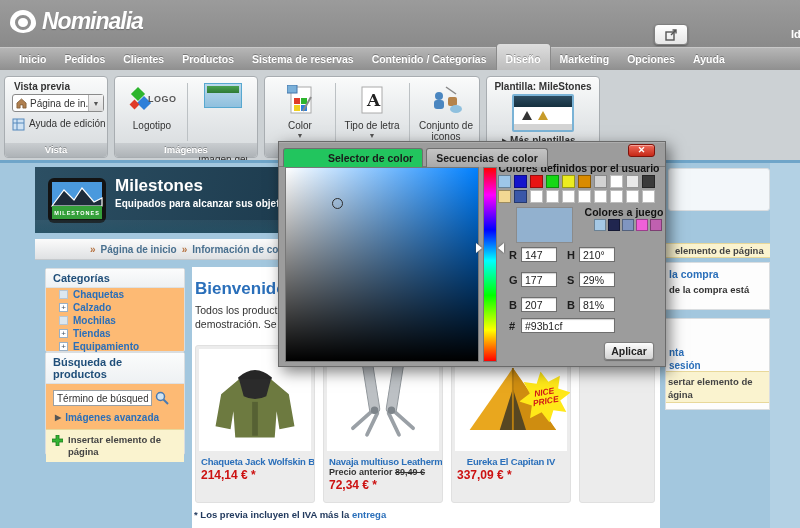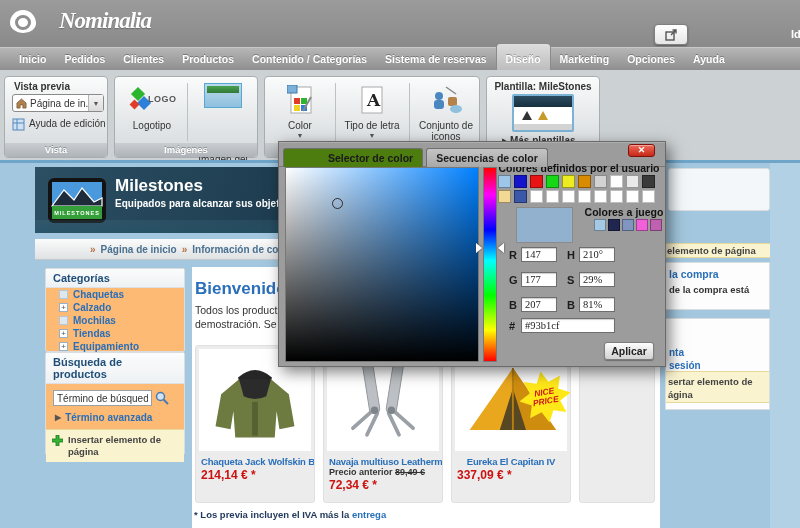--- a/index.html
+++ b/index.html
@@ -7,22 +7,22 @@
   body { font-family:"Liberation Sans", sans-serif; background:#a3c7de; position:relative; }
   .screen { position:absolute; left:0; top:0; width:800px; height:528px; overflow:hidden; }
 
   
   .topbar { position:absolute; left:0; top:0; width:800px; height:47px;
     background:linear-gradient(#9b9b9b,#8a8a8a); }
   .nom-logo { position:absolute; left:10px; top:8px; display:flex; align-items:center; gap:6px; }
   .nom-icon { width:26px; height:23px; background:#fff; border-radius:50% 50% 48% 52%/55% 58% 42% 45%; position:relative; }
   .nom-icon::after { content:""; position:absolute; left:5px; top:5px; width:10px; height:9px;
     border:3px solid #8f8f8f; border-radius:50%; }
-  .nom-text { color:#fff; font-family:Liberation Serif, serif; font-style:italic; font-weight:bold;
-    font-size:23px; letter-spacing:-1px; text-shadow:0 1px 1px rgba(0,0,0,.25);margin-left:17px; }
+  .nom-text { color:#fff; font-family:Liberation Sans, sans-serif; font-style:italic; font-weight:bold;
+    font-size:23px; letter-spacing:-1px; text-shadow:0 1px 1px rgba(0,0,0,.25); }
   .preview-btn { position:absolute; left:654px; top:24px; height:21px; display:flex; align-items:center;
     gap:6px; padding:0 10px; background:linear-gradient(#ffffff,#e6e6e6); border:1px solid #7f7f7f;
     border-radius:4px; font-size:11px; font-weight:bold; color:#333; box-shadow:0 1px 2px rgba(0,0,0,.35); }
   .id-frag { position:absolute; left:791px; top:28px; color:#fff; font-size:11px; font-weight:bold; }
 
   
   .menubar { position:absolute; left:0; top:47px; width:800px; height:23px;
     background:linear-gradient(#b6b6b6,#8f8f8f); border-top:1px solid #c8c8c8; }
   #menu-tabs { display:flex; height:100%; align-items:center; padding-left:10px; }
   .mtab { padding:0 9px; font-size:10.5px; font-weight:bold; color:#fff;
@@ -132,42 +132,42 @@
     display:flex; flex-direction:column; align-items:center; justify-content:center;
     font-size:8.5px; font-weight:bold; font-style:italic; color:#d01818; line-height:9px;
     transform:rotate(-10deg); }
   .footnote { position:absolute; left:2px; top:242px; font-size:9.5px; font-weight:bold; color:#223a5e; }
   .footnote .lnk { color:#2a6fba; }
 
   .rc-panel { position:absolute; left:668px; top:168px; width:102px; height:43px;
     background:#f3f7fa; border:1px solid #d9dde0; border-radius:3px; }
   .rc-ybar { position:absolute; left:665px; top:243px; width:105px; height:15px; background:#faf3cf;
     border-top:1px solid #e8d89a; border-bottom:1px solid #e8d89a; font-size:9.5px; font-weight:bold;
-    color:#444; line-height:13px; padding-left:2px; overflow:hidden; white-space:nowrap; }
+    color:#444; line-height:13px; padding-left:10px; overflow:hidden; white-space:nowrap; }
   .rc-cart { position:absolute; left:665px; top:262px; width:105px; height:48px;
     background:#fdfdfd; border:1px solid #d9dde0; }
   .rc-cart-title { font-size:10.5px; font-weight:bold; color:#2a6fba; padding:5px 0 4px 3px; }
   .rc-cart-text { font-size:9.5px; font-weight:bold; color:#333; padding-left:3px; }
   .rc-account { position:absolute; left:665px; top:318px; width:105px; height:92px;
     background:#fdfdfd; border:1px solid #d9dde0; }
   .rc-link { font-size:10px; font-weight:bold; color:#2a6fba; padding-left:3px; }
   .rc-l1 { margin-top:28px; } .rc-l2 { margin-top:2px; }
   .rc-ybox { position:absolute; left:0; right:0; top:52px; height:32px; background:#faf3cf;
     border-top:1px solid #e8d89a; border-bottom:1px solid #e8d89a; font-size:9.5px; font-weight:bold;
     color:#444; line-height:13px; padding:3px 0 0 2px; }
 
   
   .dialog { position:absolute; left:278px; top:141px; width:388px; height:226px; background:#9c9c9c;
     border:1px solid #6a6a6a; box-shadow:4px 5px 14px rgba(0,0,0,.5), inset 0 1px 0 rgba(255,255,255,.18);
     z-index:10; }
   .dtabs { position:absolute; left:4px; top:6px; display:flex; gap:3px; z-index:2; }
   .dtab { padding:3px 9px 2px; font-size:10.5px; font-weight:bold; color:#1a1a1a;
     border:1px solid #6f6f6f; border-bottom:none; border-radius:3px 3px 0 0;
     background:linear-gradient(#c4c4c4,#a8a8a8); }
-  .dtab.active { background:#4d7c0f; padding-bottom:3px;padding-left:44px; }
+  .dtab.active { background:#22c55e; padding-bottom:3px;padding-left:44px; }
   .dtabline { position:absolute; left:0; top:24px; width:100%; height:1px; background:#787878; }
   .dclose { position:absolute; right:10px; top:2px; width:27px; height:13px;
     background:linear-gradient(#ef6a5a,#c62817); border:1px solid #7e120a; border-radius:3px;
     color:#fff; font-size:9px; font-weight:bold; text-align:center; line-height:11px;
     box-shadow:inset 0 1px 0 rgba(255,255,255,.4); }
   .grad { position:absolute; left:6px; top:25px; width:194px; height:195px; border:1px solid #787878; }
   .grad-marker { position:absolute; left:46px; top:30px; width:11px; height:11px; border:1.5px solid #2c2c2c;
     border-radius:50%; }
   .huebar { position:absolute; left:204px; top:25px; width:14px; height:195px; border:1px solid #787878;
     background:linear-gradient(to bottom,#f00 0%,#f0f 14%,#00f 32%,#0ff 48%,#0f0 66%,#ff0 84%,#f00 100%); }
@@ -186,21 +186,21 @@
   .cur-swatch { position:absolute; left:237px; top:65px; width:57px; height:36px; border:1px solid #8b8b8b; }
   .match-label { position:absolute; left:305px; top:64px; width:80px; text-align:center;
     font-size:10.5px; font-weight:bold; color:#111; }
   #match-swatches { position:absolute; left:315px; top:77px; display:flex; gap:2px; }
   #match-swatches .swatch { width:12px; height:12px; }
   #dlg-fields { position:absolute; left:230px; top:100px; width:120px; }
   .frow { display:flex; align-items:center; height:25px; }
   .flab { width:10px; font-size:11px; font-weight:bold; color:#1c1c1c; }
   .flab2 { margin-left:10px; }
   .fin { width:36px; height:15px; border:1px solid #6e6e6e; font-size:10.5px; color:#222; padding:0 3px;
-    font-family:Liberation Serif, serif; box-shadow:inset 0 1px 1px rgba(0,0,0,.2); margin-left:2px; }
+    font-family:Liberation Sans, sans-serif; box-shadow:inset 0 1px 1px rgba(0,0,0,.2); margin-left:2px; }
   .hexrow { position:absolute; left:230px; top:176px; display:flex; align-items:center; }
   .hexin { width:94px; }
   .apply-btn { position:absolute; left:325px; top:200px; width:50px; height:18px;
     background:linear-gradient(#fdfdfd,#d2d2d2); border:1px solid #7d7d7d; border-radius:3px;
     font-size:10.5px; font-weight:bold; color:#222; text-align:center; line-height:16px;
     box-shadow:0 1px 1px rgba(0,0,0,.3); }
 </style>
 </head>
 <body>
 
@@ -219,22 +219,22 @@
     </div>
     <span class="id-frag">Id</span>
   </div>
 
   <div class="menubar">
     <div id="menu-tabs">
         <div class="mtab">Inicio</div>
         <div class="mtab">Pedidos</div>
         <div class="mtab">Clientes</div>
         <div class="mtab">Productos</div>
+        <div class="mtab">Sistema de reservas</div>
         <div class="mtab">Contenido / Categorías</div>
-        <div class="mtab">Sistema de reservas</div>
         <div class="mtab active">Diseño</div>
         <div class="mtab">Marketing</div>
         <div class="mtab">Opciones</div>
         <div class="mtab">Ayuda</div>
       </div>
   </div>
 
   <div class="ribbon">
     <div class="rgroup g-vista">
       <div class="vp-label">Vista previa</div>
@@ -389,21 +389,21 @@
     <div class="sbox-h">Búsqueda de productos</div>
     <div class="search-row">
       <input class="search-input" value="Término de búsqueda" style="">
       <svg width="14" height="14" viewBox="0 0 14 14">
         <circle cx="5.5" cy="5.5" r="4" fill="#cfe3f2" stroke="#4a7ab0" stroke-width="1.5"></circle>
         <line x1="8.5" y1="8.5" x2="13" y2="13" stroke="#4a7ab0" stroke-width="2"></line>
       </svg>
     </div>
     <div class="adv-row">
       <span class="arr">▶</span>
-      <span>Término avanzada</span>
+      <span>Imágenes avanzada</span>
     </div>
     <div class="insert-box">
       <svg width="11" height="11" viewBox="0 0 11 11" style="flex:0 0 auto; margin-top:1px;">
         <path d="M4 0 h3 v4 h4 v3 H7 v4 H4 V7 H0 V4 h4 z" fill="#33b433" stroke="#1e7a1e" stroke-width="0.8"></path>
       </svg>
       <span>Insertar elemento de página</span>
     </div>
   </div>
 
   <div class="main-box">

